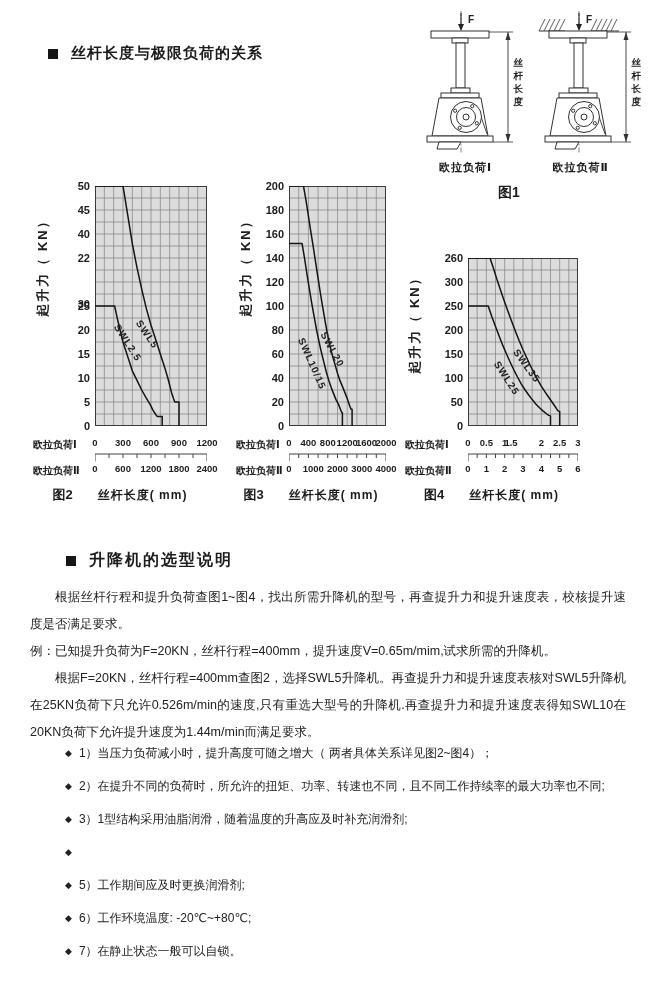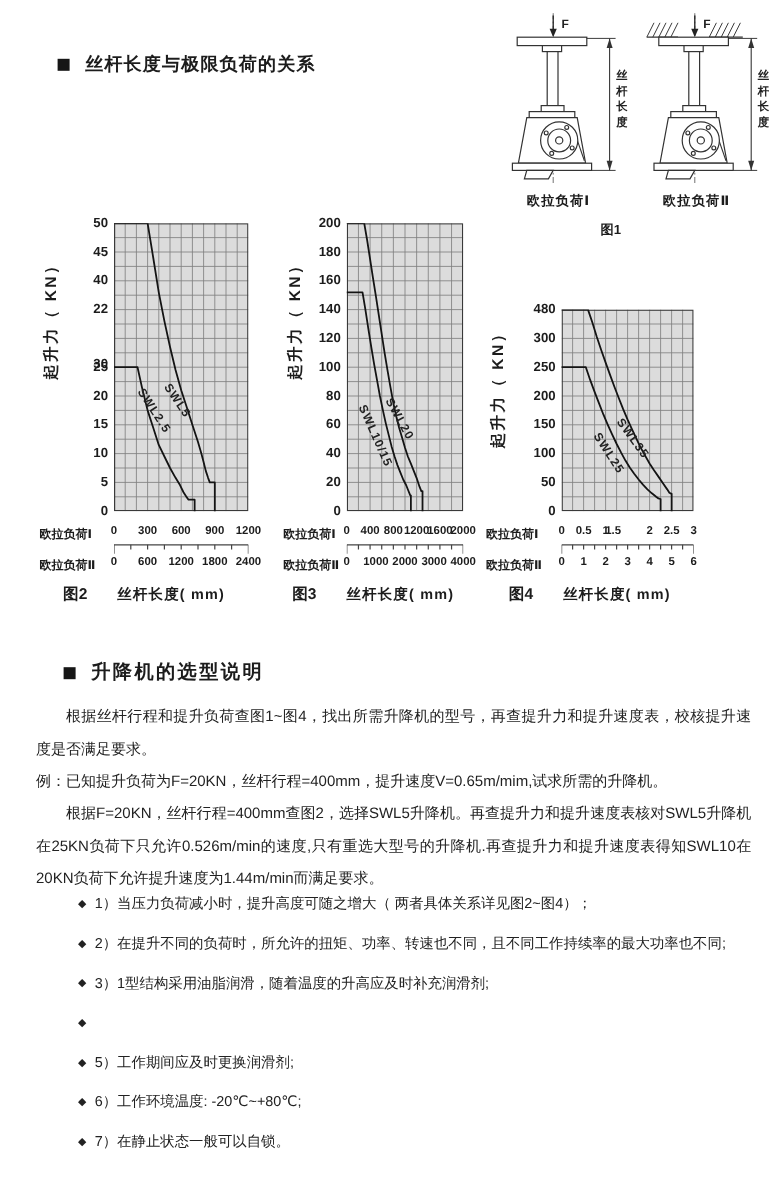--- a/index.html
+++ b/index.html
@@ -11,42 +11,42 @@
   .h1-text{font-size:15px;letter-spacing:1px;}
   .h2-text{font-size:16px;letter-spacing:2px;}
   
   .top-area{position:relative;width:650px;height:540px;}
   .abs{position:absolute;}
   
   .fig1{position:absolute;left:408px;top:8px;width:240px;}
   .jacks{display:flex;gap:10px;justify-content:center;}
   .figcaps{display:flex;margin-top:2px;}
   .figcaps span{width:115px;text-align:center;font-size:11px;font-weight:bold;letter-spacing:1px;}
-  .fig1label{text-align:center;font-size:11px;font-weight:bold;margin-top:9px;padding-right:38px;}
+  .fig1label{text-align:center;font-size:14px;font-weight:bold;margin-top:9px;padding-right:38px;}
   
   .chart-block{position:absolute;}
   .ch-row{display:flex;}
   .ch-gutter{position:relative;}
   .ch-ytitle{position:absolute;left:-2px;white-space:nowrap;font-size:13px;font-weight:bold;
              letter-spacing:2px;transform:translate(-50%,-50%) rotate(-90deg);}
   .ch-ytick{position:absolute;right:5px;font-size:11px;font-weight:600;line-height:14px;}
   .ch-plot{position:relative;background:#dcdcdc;}
   .ch-plot svg{display:block;}
   .ch-serlabel{position:absolute;font-size:10px;font-weight:600;letter-spacing:1px;
                white-space:nowrap;color:#222;transform-origin:left top;}
   .ch-scale{position:relative;height:15px;font-weight:600;}
   .ch-sclabel{position:absolute;left:0;top:1px;font-size:10px;font-weight:600;white-space:nowrap;}
   .ch-sctick{position:absolute;top:0;font-size:9.5px;transform:translateX(-50%);white-space:nowrap;}
   .ch-ruler{display:block;}
   .ch-caption{display:flex;justify-content:center;align-items:baseline;gap:25px;margin-top:8px;}
   .cap-num{font-size:13px;font-weight:bold;}
   .cap-x{font-size:12px;font-weight:bold;letter-spacing:1px;}
   
   .sec{margin:0 24px 0 30px;}
-  .sel-head{margin:10px 0 13px 7px;padding-left:16px;}
+  .sel-head{margin:10px 0 13px 20px;padding-left:16px;}
   .para{font-size:12.5px;line-height:27px;text-align:justify;margin:0;color:#222;}
   .para.indent{text-indent:2em;}
   .notes-head{margin:6px 0 11px 18px;}
   .note-item{display:flex;gap:7px;margin:0 0 18px 35px;font-size:12px;line-height:15px;color:#222;}
   .note-bullet{font-size:9px;line-height:15px;flex:0 0 auto;}
 </style>
 </head>
 <body>
 
 <div class="page">
@@ -327,21 +327,21 @@
         <div class="ch-row">
           <div class="ch-gutter" style="width: 63px; height: 168px;">
             <div class="ch-ytitle" style="top: 63.84px; left: 10px;">起升力（ KN）</div>
             <div class="ch-ytick" style="top: 161px;">0</div>
             <div class="ch-ytick" style="top: 137px;">50</div>
             <div class="ch-ytick" style="top: 113px;">100</div>
             <div class="ch-ytick" style="top: 89px;">150</div>
             <div class="ch-ytick" style="top: 65px;">200</div>
             <div class="ch-ytick" style="top: 41px;">250</div>
             <div class="ch-ytick" style="top: 17px;">300</div>
-            <div class="ch-ytick" style="top: -7px;">480</div>
+            <div class="ch-ytick" style="top: -7px;">260</div>
           </div>
           <div class="ch-plot" style="width: 110px; height: 168px;">
             <svg width="110" height="168" viewBox="0 0 110 168">
               <rect x="0" y="0" width="110" height="168" fill="#dcdcdc"></rect>
               <line x1="9.166666666666666" y1="0" x2="9.166666666666666" y2="168" stroke="#7f7f7f" stroke-width="0.7"></line>
               <line x1="18.333333333333332" y1="0" x2="18.333333333333332" y2="168" stroke="#7f7f7f" stroke-width="0.7"></line>
               <line x1="27.5" y1="0" x2="27.5" y2="168" stroke="#7f7f7f" stroke-width="0.7"></line>
               <line x1="36.666666666666664" y1="0" x2="36.666666666666664" y2="168" stroke="#7f7f7f" stroke-width="0.7"></line>
               <line x1="45.833333333333336" y1="0" x2="45.833333333333336" y2="168" stroke="#7f7f7f" stroke-width="0.7"></line>
               <line x1="55" y1="0" x2="55" y2="168" stroke="#7f7f7f" stroke-width="0.7"></line>

